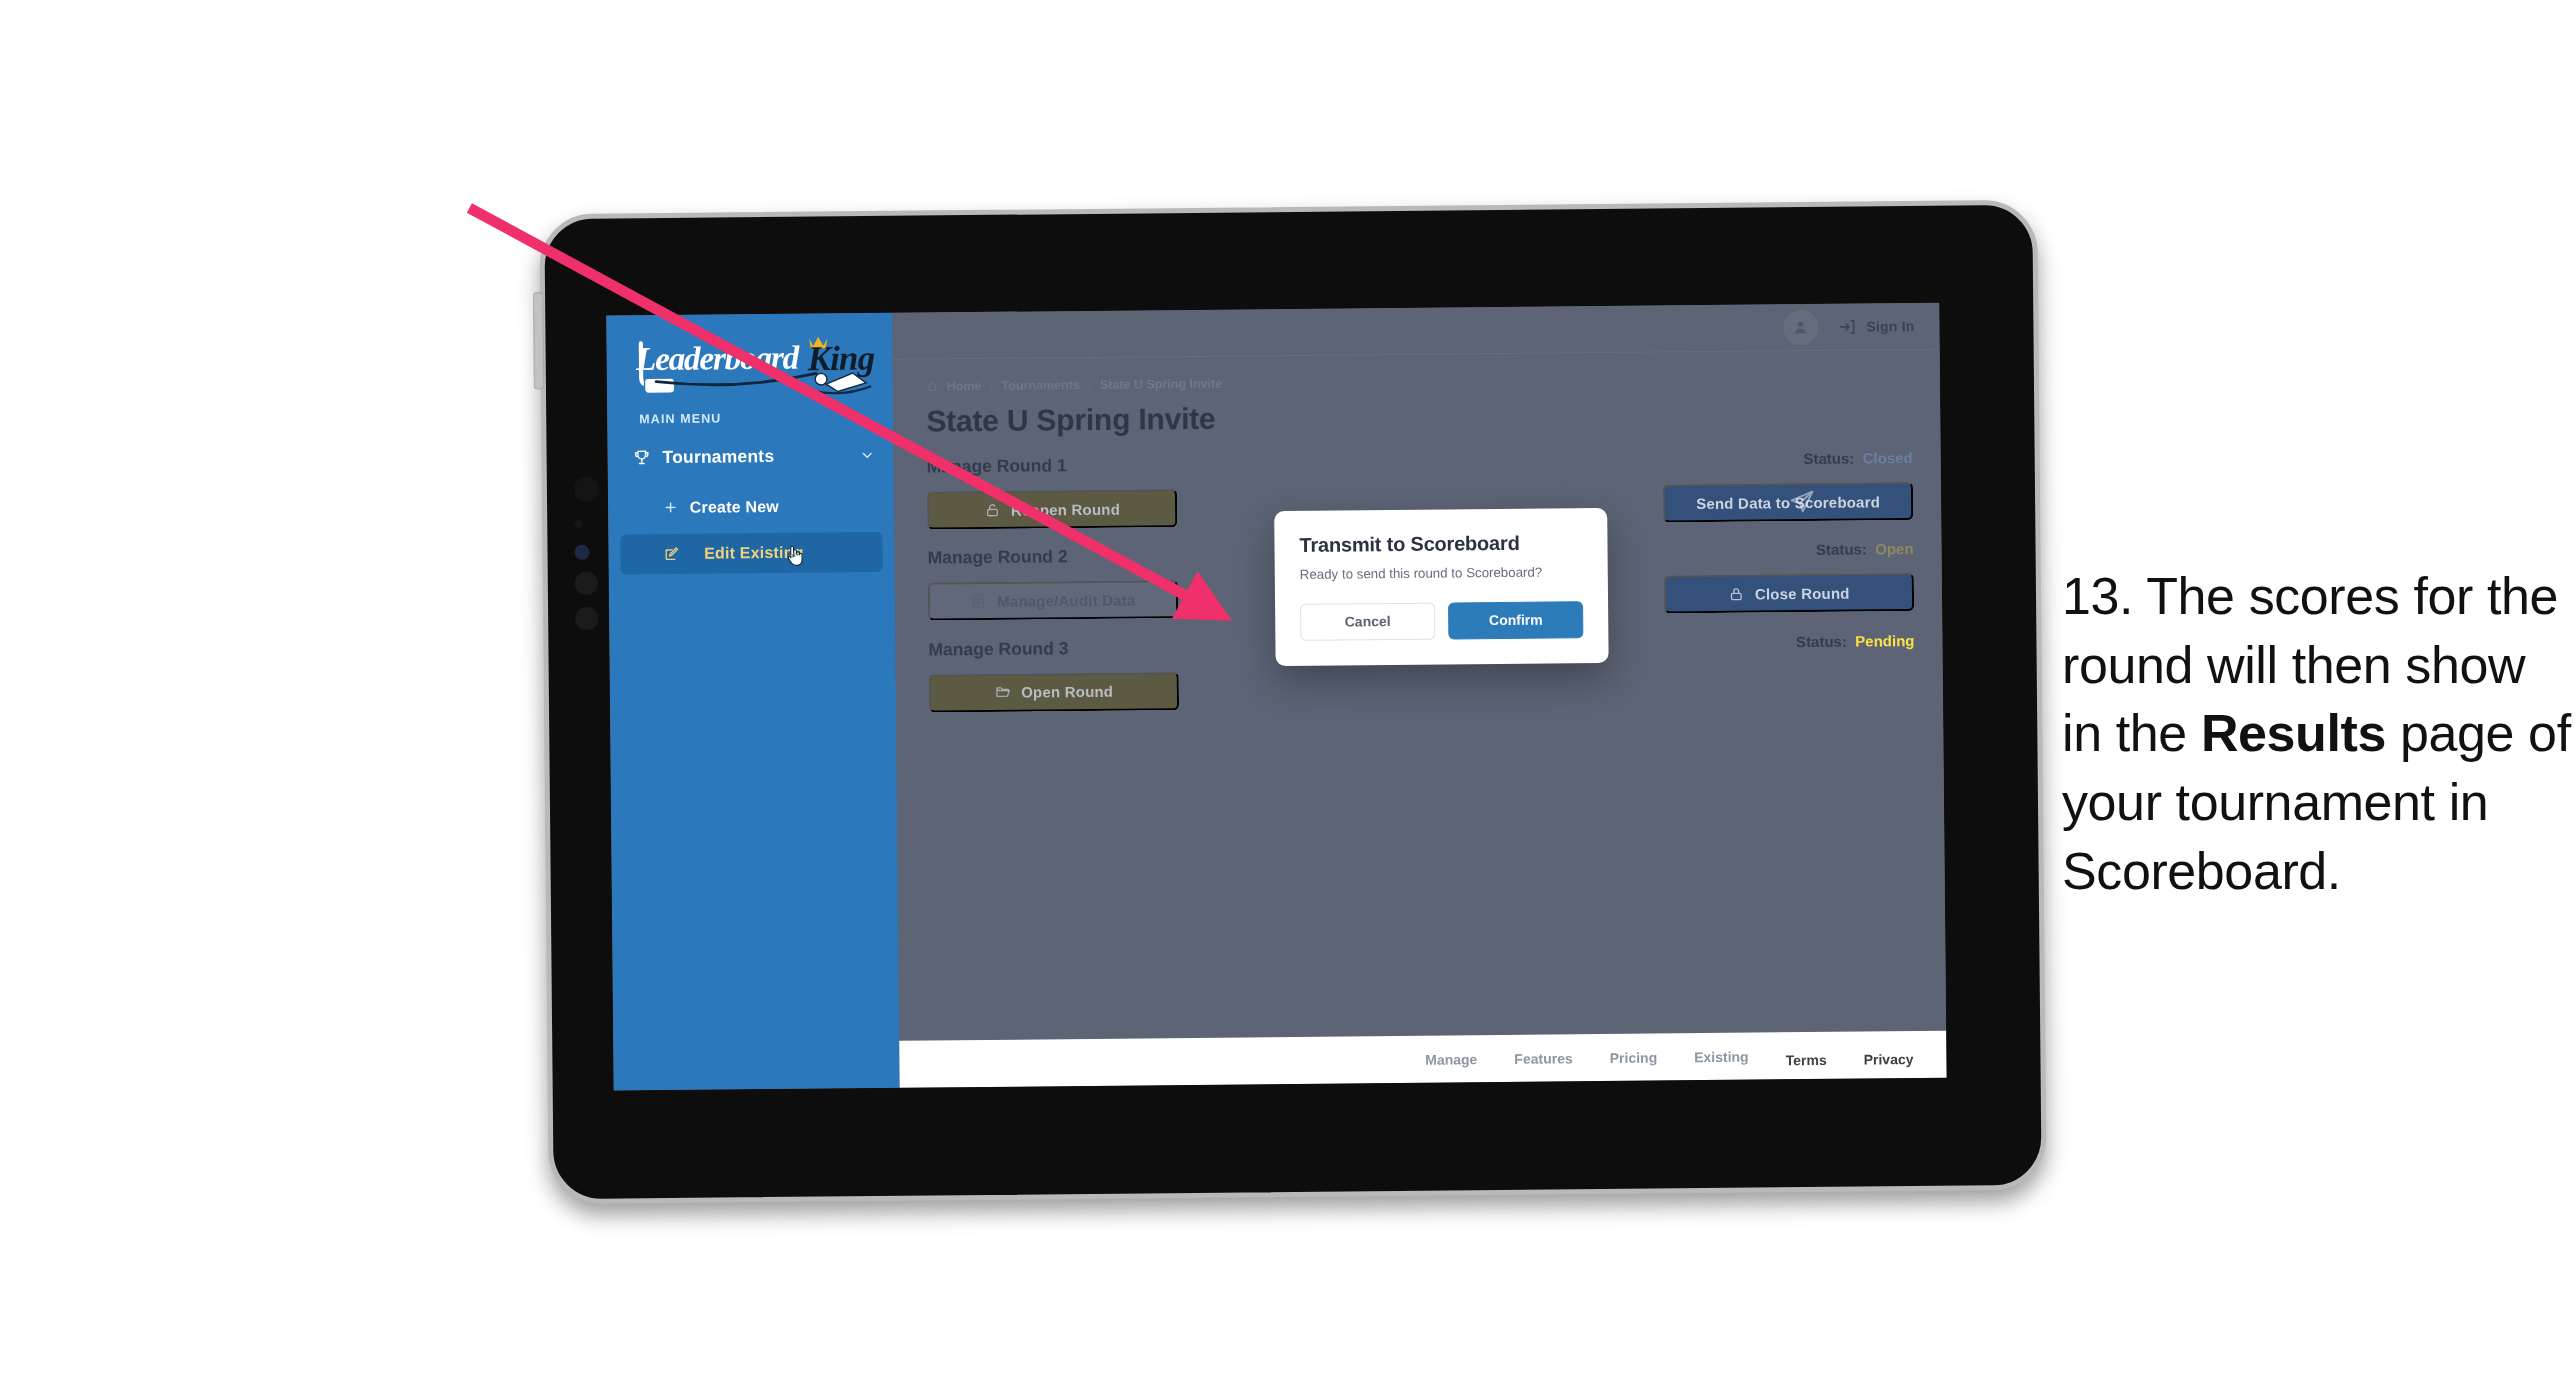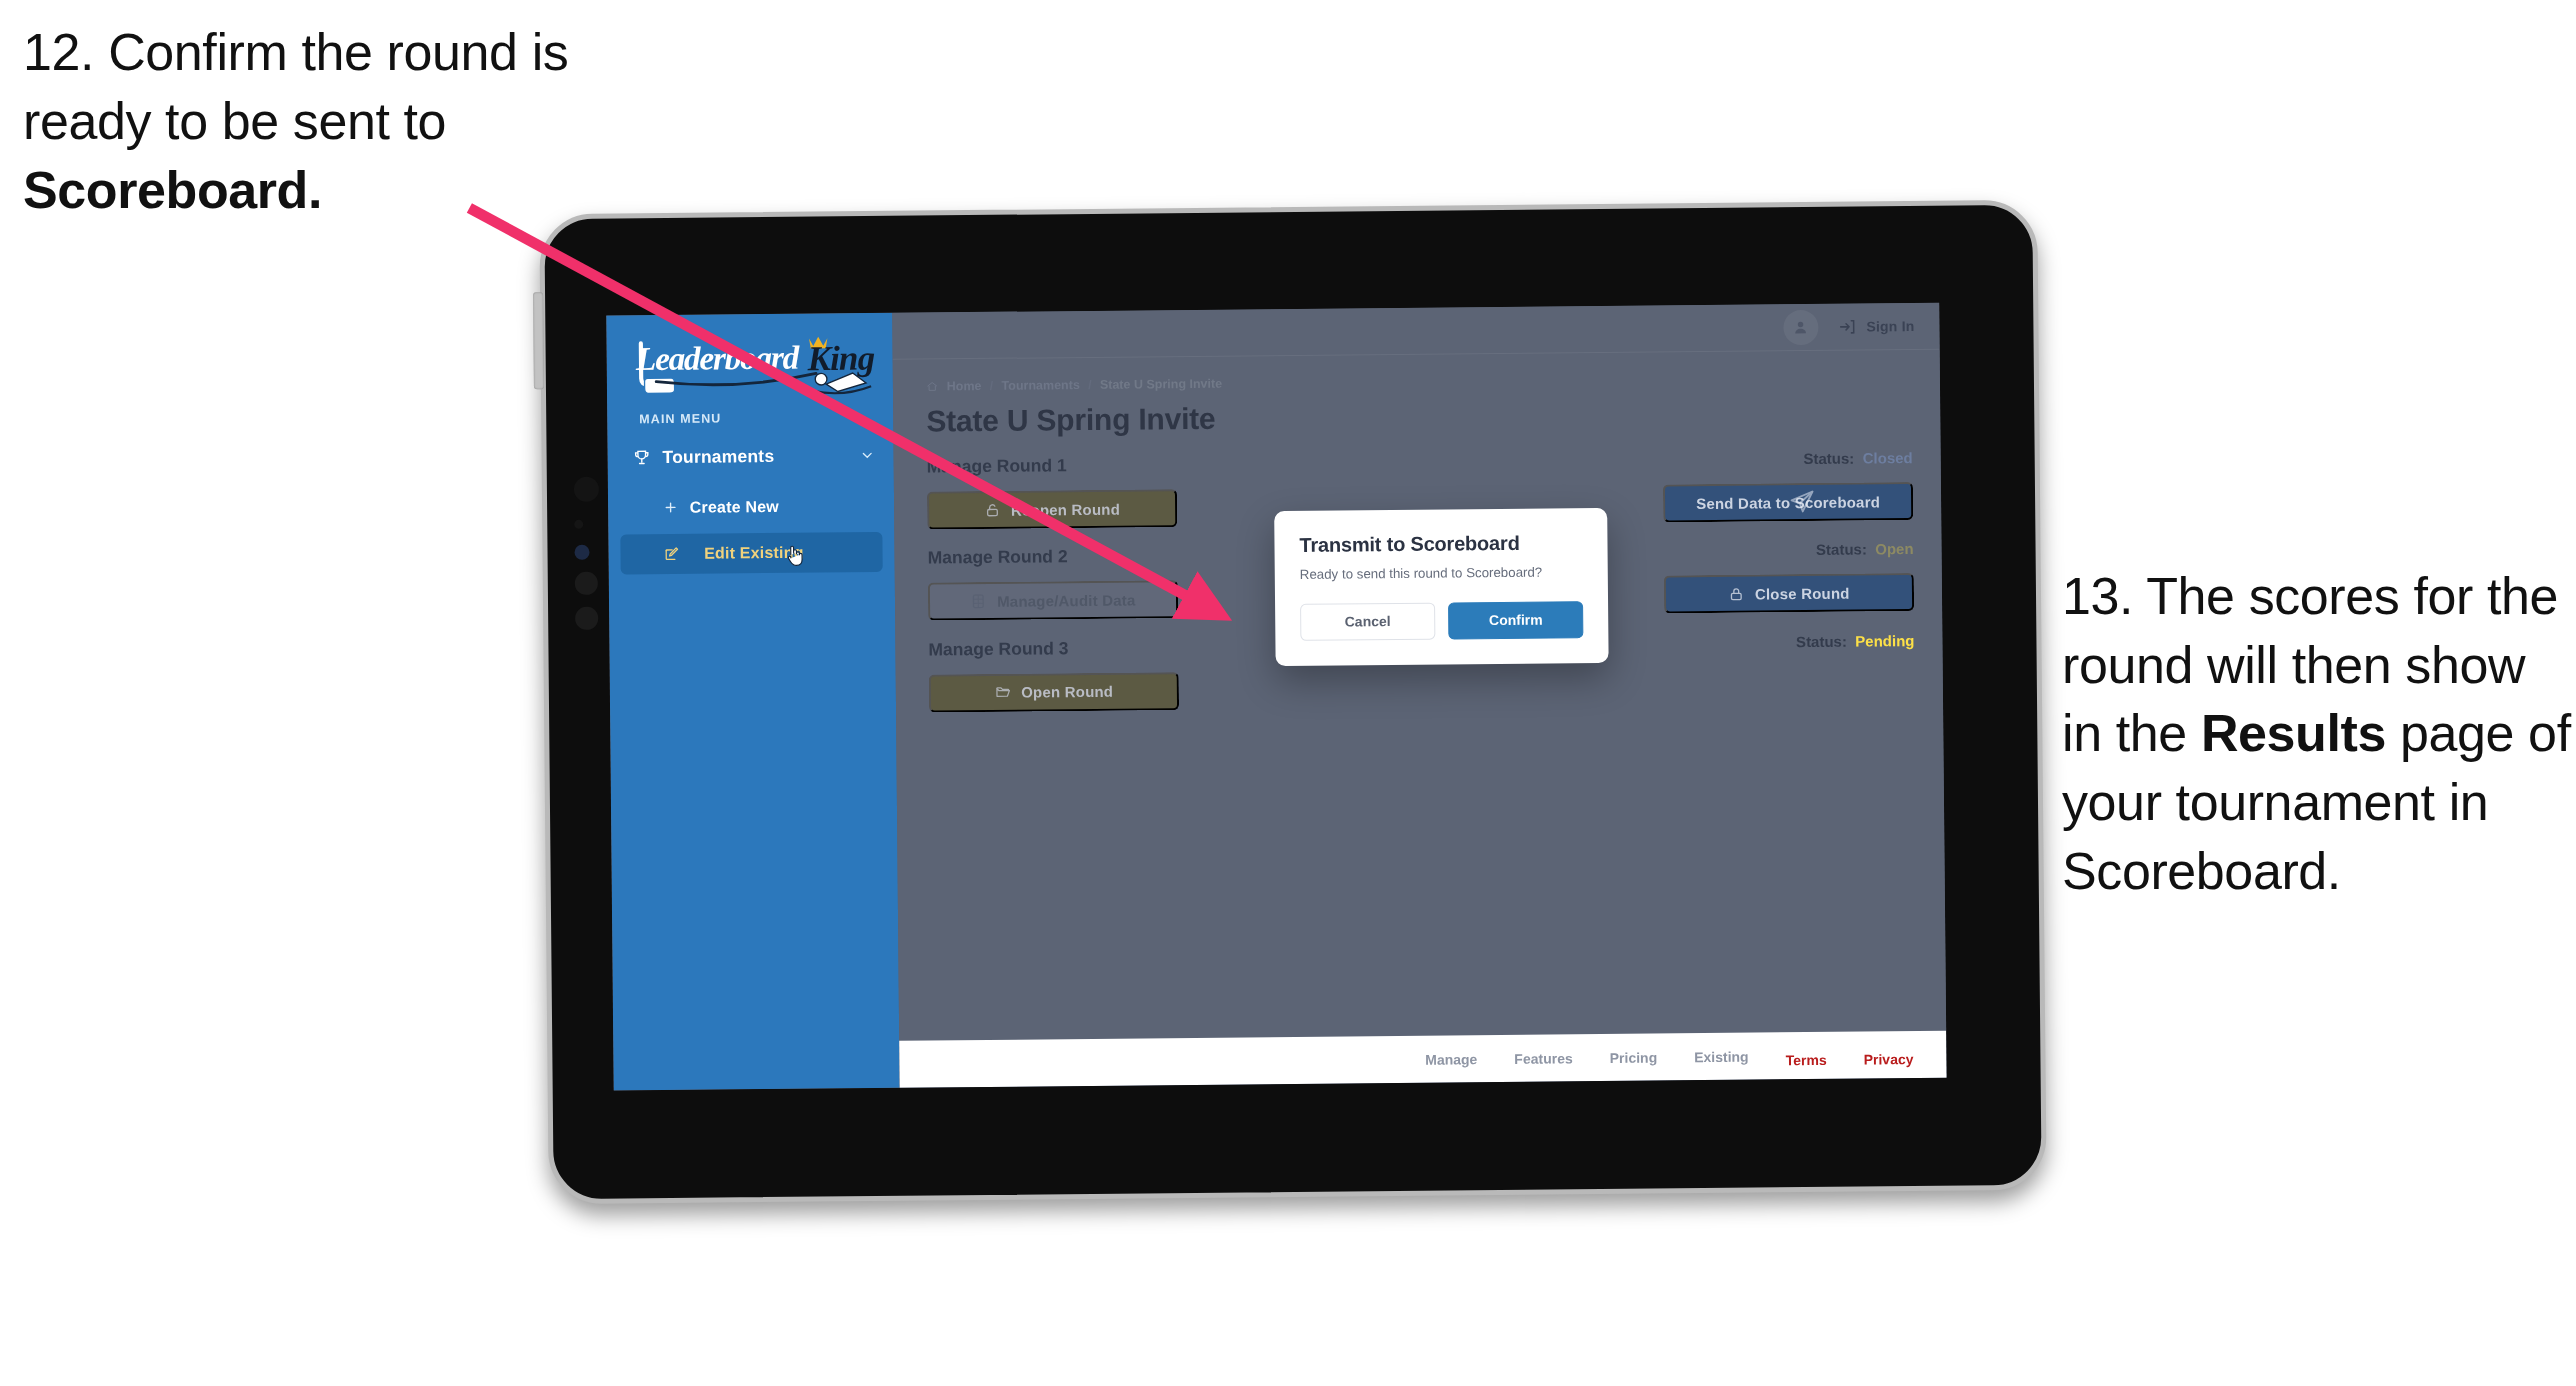--- a/index.html
+++ b/index.html
@@ -159,21 +159,21 @@
     width: 28px; height: 28px; opacity: .55;
   }
 
   
   #footer {
     height: 47px; flex: 0 0 47px; background: #ffffff;
     display: flex; align-items: center; justify-content: flex-end;
     gap: 37px; padding-right: 33px;
   }
   .footer-link { font-size: 14px; font-weight: 700; color: #8e95a4; }
-  .footer-link.dim { color: #b91c1c; margin-top: 8px; }
+  .footer-link.dim { color: #404040; margin-top: 8px; }
 
   
   #modal-dialog {
     position: absolute; left: 666px; top: 202px;
     width: 333px; background: #ffffff;
     border-radius: 10px; padding: 23px 25px 25px 25px;
     box-shadow: 0 15px 37px rgba(0,0,0,0.30);
   }
   #modal-title { color: #2b3242; font-size: 20px; font-weight: 700; letter-spacing: -0.2px; }
   #modal-message { margin-top: 10px; color: #666d7c; font-size: 13.3px; font-weight: 500; }
@@ -184,26 +184,20 @@
     font-size: 14px; font-weight: 700; cursor: pointer;
   }
   #modal-cancel-button { background:#fff; border:1.2px solid #dfe2e8; color:#5a6170; }
   #modal-confirm-button{ background:#2c7cba; border:1.2px solid #2c7cba; color:#ffffff; }
 </style>
 </head>
 <body>
 
 <div id="stage">
 
-  <div class="caption" id="caption-left">
-    <span>12.</span>
-    <span>Confirm the round</span>
-    <span>is ready to be sent to</span>
-    <b>Scoreboard.</b>
-  </div>
 
   <div class="caption" id="caption-right">
     <span>13.</span>
     <span>The scores for the round will then show in the</span>
     <b>Results</b>
     <span>page of your tournament in Scoreboard.</span>
   </div>
 
   <div id="tablet">
     <div class="side-btn" id="side-btn-power"></div>

